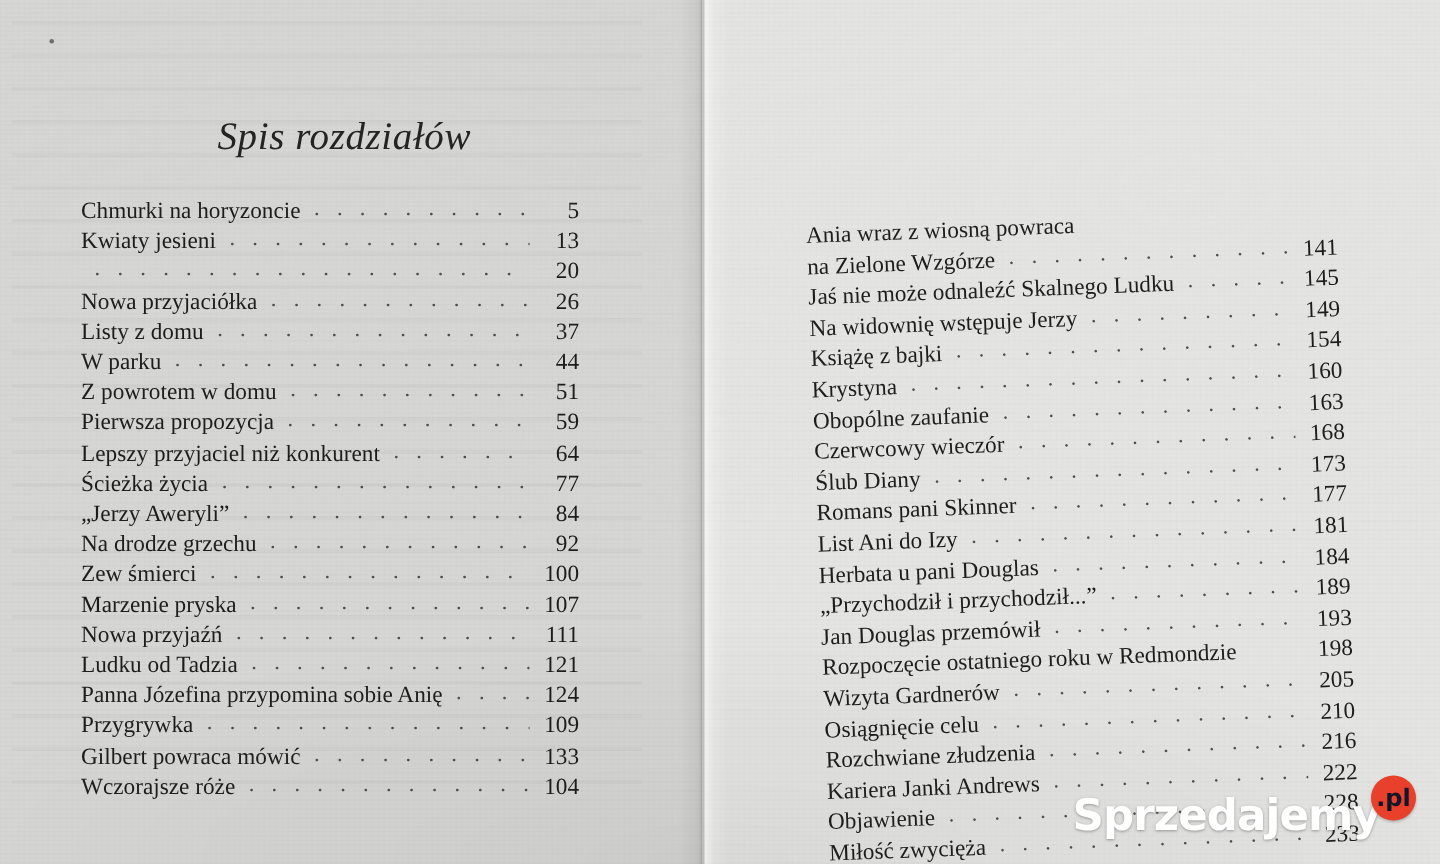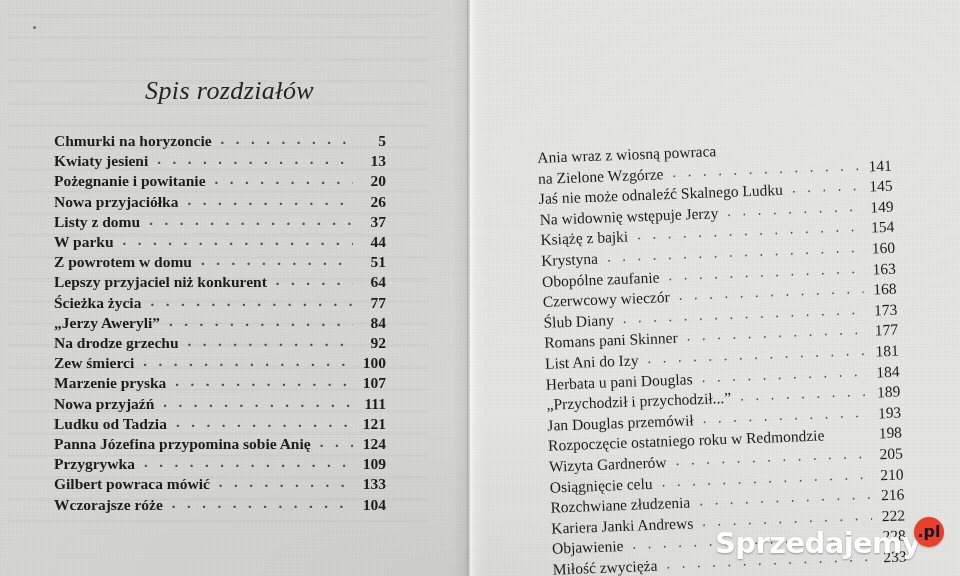--- a/index.html
+++ b/index.html
@@ -100,21 +100,20 @@
     letter-spacing: .4px;
     color: #242424;
     white-space: nowrap;
   }
 
   .col-left {
     position: absolute;
     left: 54px;
     top: 131px;
     width: 332px;
-    font-weight: bold;
   }
 
   
   .right-page {
     position: absolute;
     left: 467px;
     top: 0;
     width: 493px;
     height: 576px;
   }
@@ -233,21 +232,20 @@
           <span class="label">Chmurki na horyzoncie</span>
           <span class="leaders"></span>
           <span class="page-no">5</span>
         </div>
         <div class="row">
           <span class="label">Kwiaty jesieni</span>
           <span class="leaders"></span>
           <span class="page-no">13</span>
         </div>
         <div class="row">
-          <span class="label">Pożegnanie i powitanie</span>
           <span class="leaders"></span>
           <span class="page-no">20</span>
         </div>
         <div class="row">
           <span class="label">Nowa przyjaciółka</span>
           <span class="leaders"></span>
           <span class="page-no">26</span>
         </div>
         <div class="row">
           <span class="label">Listy z domu</span>
@@ -256,20 +254,25 @@
         </div>
         <div class="row">
           <span class="label">W parku</span>
           <span class="leaders"></span>
           <span class="page-no">44</span>
         </div>
         <div class="row">
           <span class="label">Z powrotem w domu</span>
           <span class="leaders"></span>
           <span class="page-no">51</span>
+        </div>
+        <div class="row">
+          <span class="label">Pierwsza propozycja</span>
+          <span class="leaders"></span>
+          <span class="page-no">59</span>
         </div>
         <div class="row">
           <span class="label">Lepszy przyjaciel niż konkurent</span>
           <span class="leaders"></span>
           <span class="page-no">64</span>
         </div>
         <div class="row">
           <span class="label">Ścieżka życia</span>
           <span class="leaders"></span>
           <span class="page-no">77</span>

